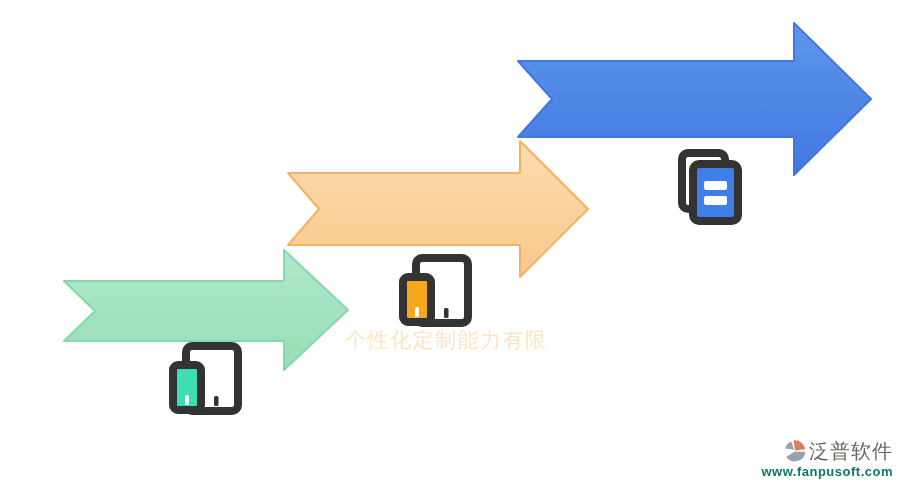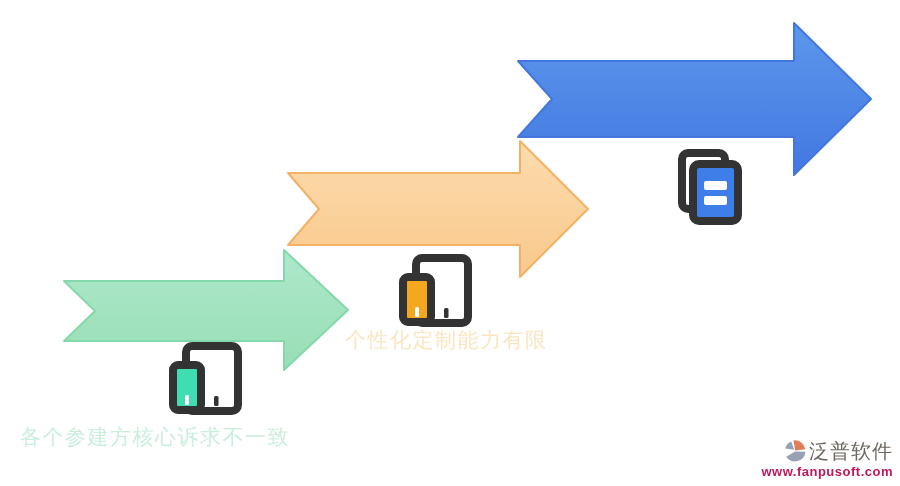--- a/index.html
+++ b/index.html
@@ -89,28 +89,27 @@
     <rect x="18" y="55" width="4" height="10" rx="1.5" fill="#ffffff"></rect>
   </svg>
 
   <svg class="step-icon" style="left:676px; top:147px;" width="67" height="79" viewBox="0 0 67 79">
     <rect x="6" y="6" width="43" height="56" rx="6" fill="#ffffff" stroke="#333333" stroke-width="8"></rect>
     <rect x="17" y="17" width="45" height="57" rx="6" stroke="#333333" stroke-width="8" fill="#3d7ee8"></rect>
     <rect x="28" y="34" width="23" height="9" rx="2" fill="#ffffff"></rect>
     <rect x="28" y="49" width="23" height="9" rx="2" fill="#ffffff"></rect>
   </svg>
 
-  <div class="step-label label-1" style="color: rgb(201, 238, 218);">各个参建方核心诉求不一致</div>
   <div class="step-label label-2" style="color: rgb(251, 229, 192);">个性化定制能力有限</div>
 
   <div class="watermark">
     <div class="brand-row">
       <svg width="24" height="24" viewBox="0 0 24 24">
         <path d="M2.2 9.6 A 10.6 10.6 0 0 1 8.2 2.6 L 11.3 10.8 Z" fill="#98a2b5"></path>
         <path d="M10.5 1.4 A 10.6 10.6 0 0 1 22.4 10.2 L 12.2 11.6 Z" fill="#e07e58"></path>
         <path d="M22.5 12.8 A 10.6 10.6 0 0 1 3.2 17.8 L 12 12.6 Z" fill="#98a2b5"></path>
       </svg>
       <span class="brand-name" style="color: rgb(109, 102, 95);">泛普软件</span>
     </div>
-    <div class="brand-url" style="color: #be185d;">www.fanpusoft.com</div>
+    <div class="brand-url" style="color: #0f766e;">www.fanpusoft.com</div>
   </div>
 
 </div>
 
 </body></html>

